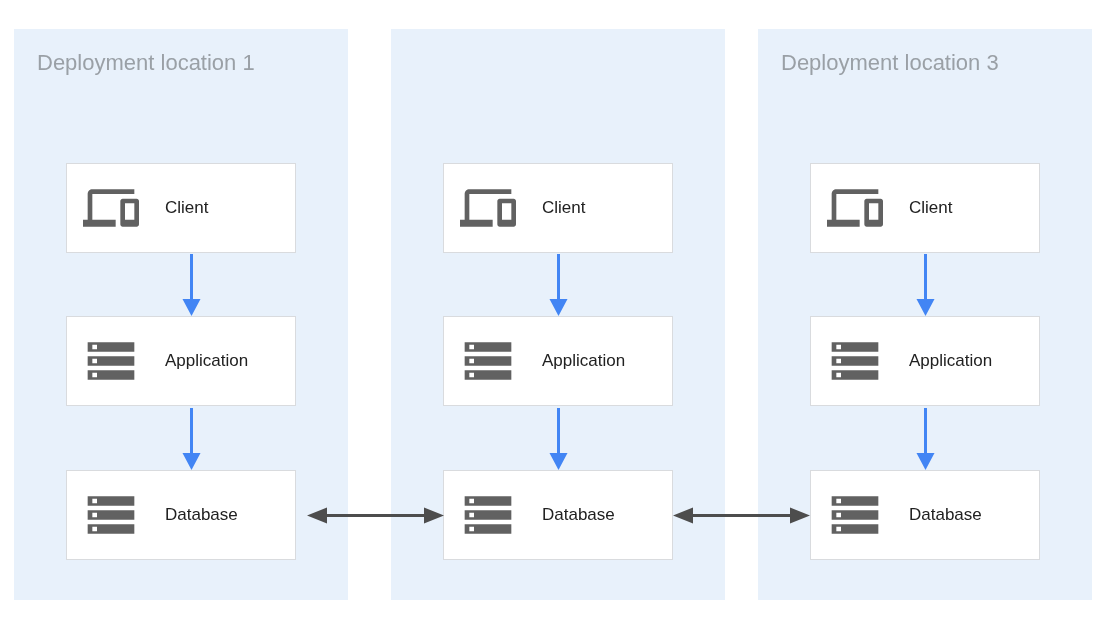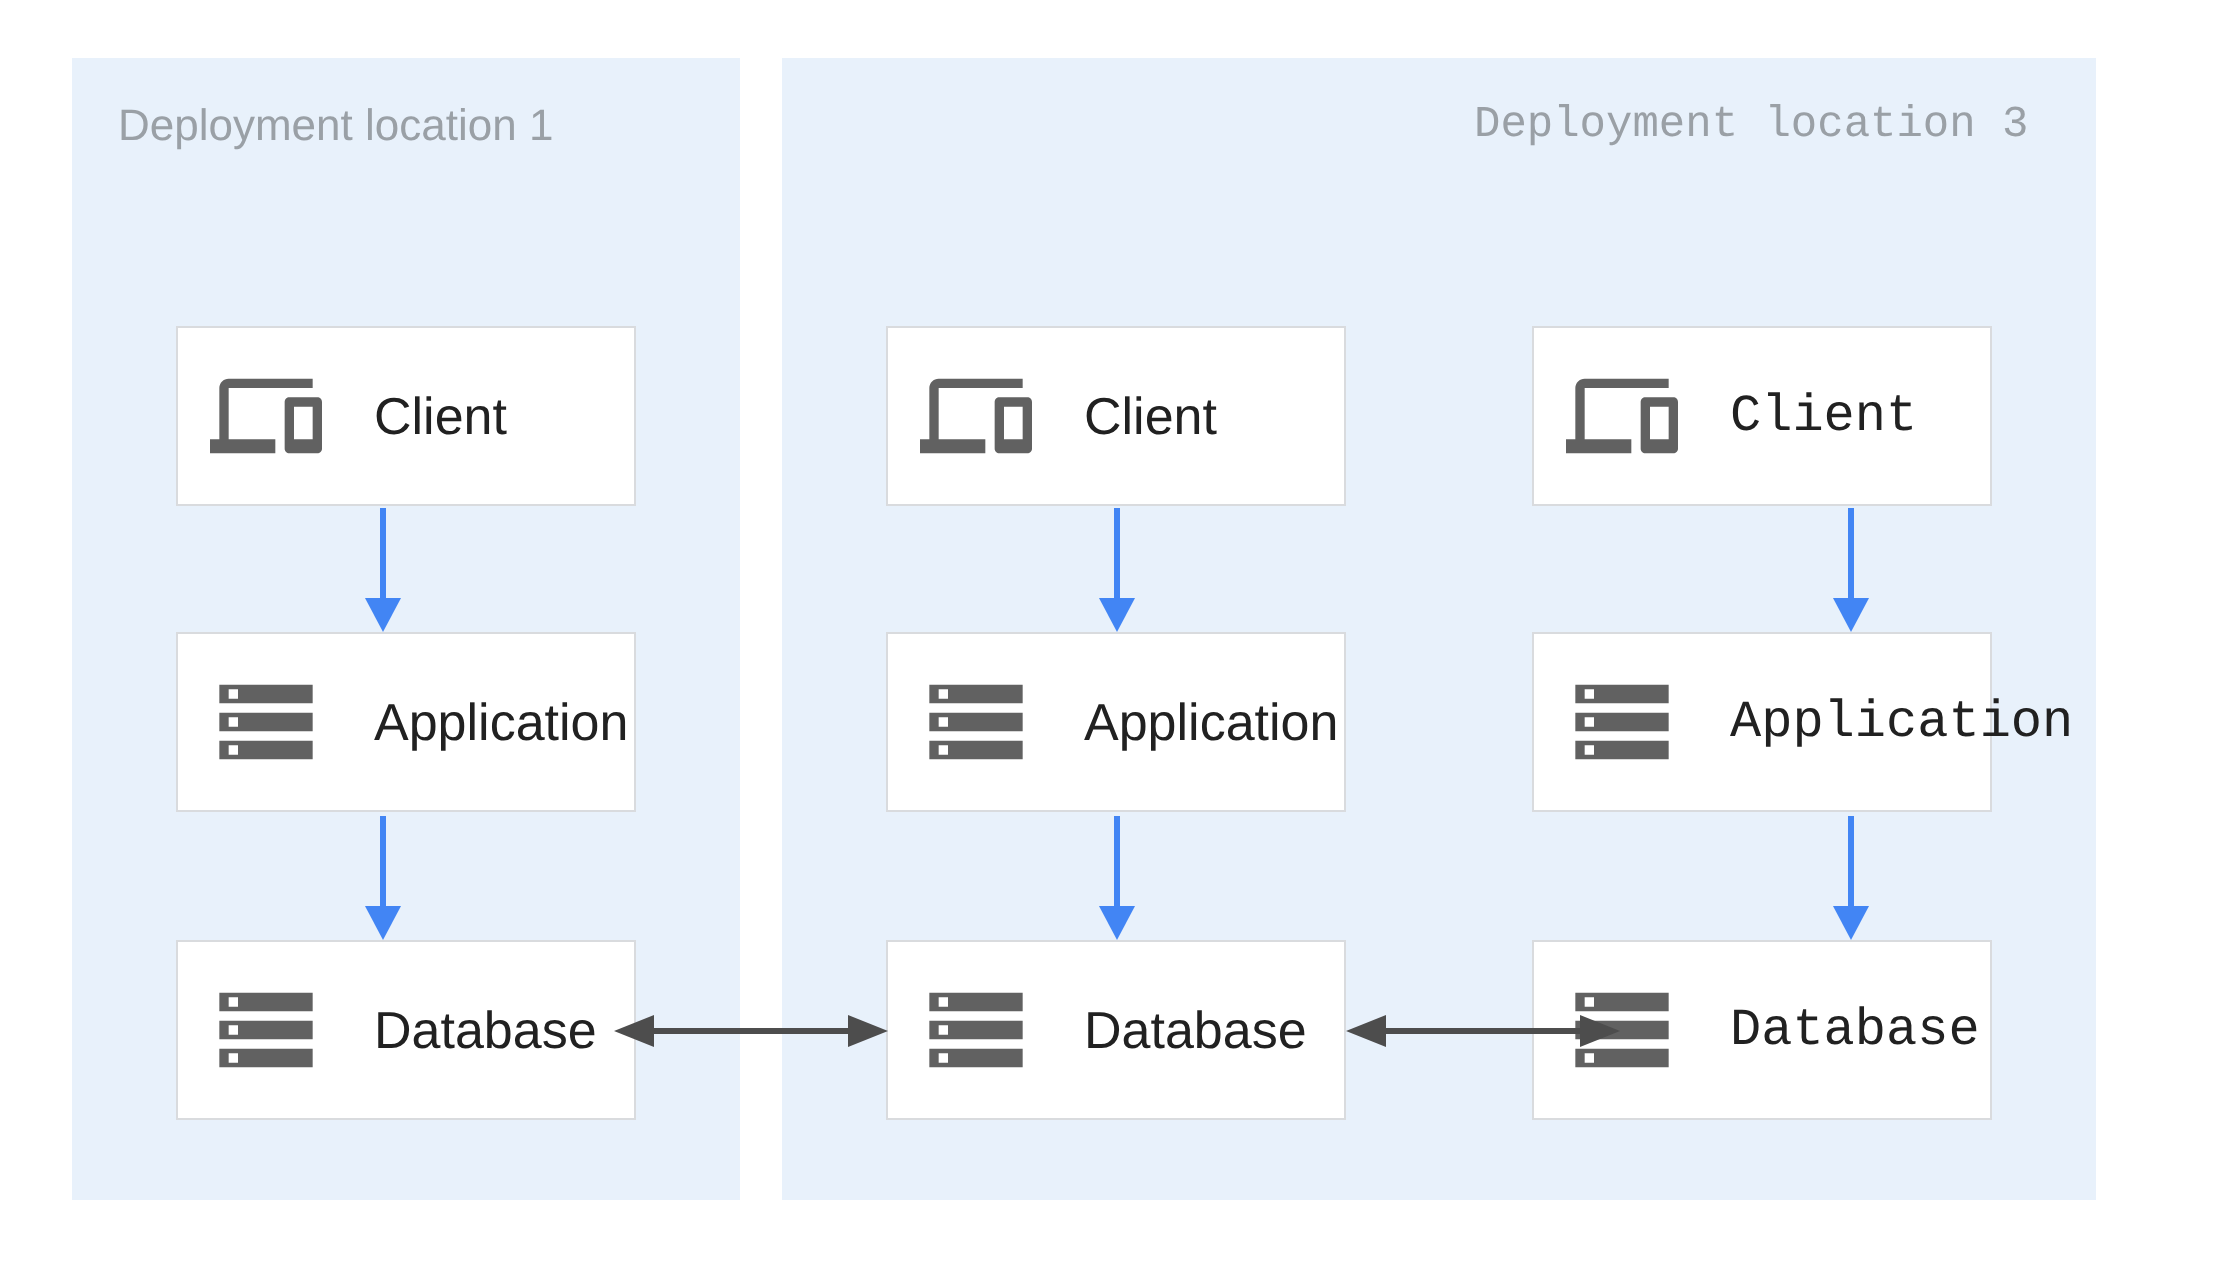--- a/index.html
+++ b/index.html
@@ -21,23 +21,23 @@
     overflow:hidden;
   }
   .canvas{position:relative;width:1120px;height:636px;}
   .panel{
     position:absolute;
     top:29px;
     width:334px;
     height:571px;
     background:var(--panel-bg);
   }
-  .panel-1{left:36px;}
+  .panel-1{left:14px;}
   .panel-2{left:391px;}
-  .panel-3{left:714px;font-family:Liberation Mono, monospace;}
+  .panel-3{left:758px;}
   .panel-title{
     position:absolute;
     top:20px;
     left:23px;
     font-size:22px;
     font-weight:400;
     line-height:28px;
     color:var(--panel-title);
     white-space:nowrap;
   }
@@ -59,21 +59,21 @@
     width:56px;
     height:56px;
     flex:0 0 56px;
     display:flex;
     align-items:center;
     justify-content:center;
   }
   .node .icon svg{width:56px;height:56px;fill:var(--icon-gray);}
   .node-label{
     margin-left:26px;
-    font-size:26px;
+    font-size:17px;
     color:var(--node-label);
     white-space:nowrap;
   }
   svg.overlay{
     position:absolute;
     top:0;left:0;
     width:1120px;height:636px;
     pointer-events:none;
   }
   .arrow-blue line{stroke:var(--arrow-blue);stroke-width:3;}

